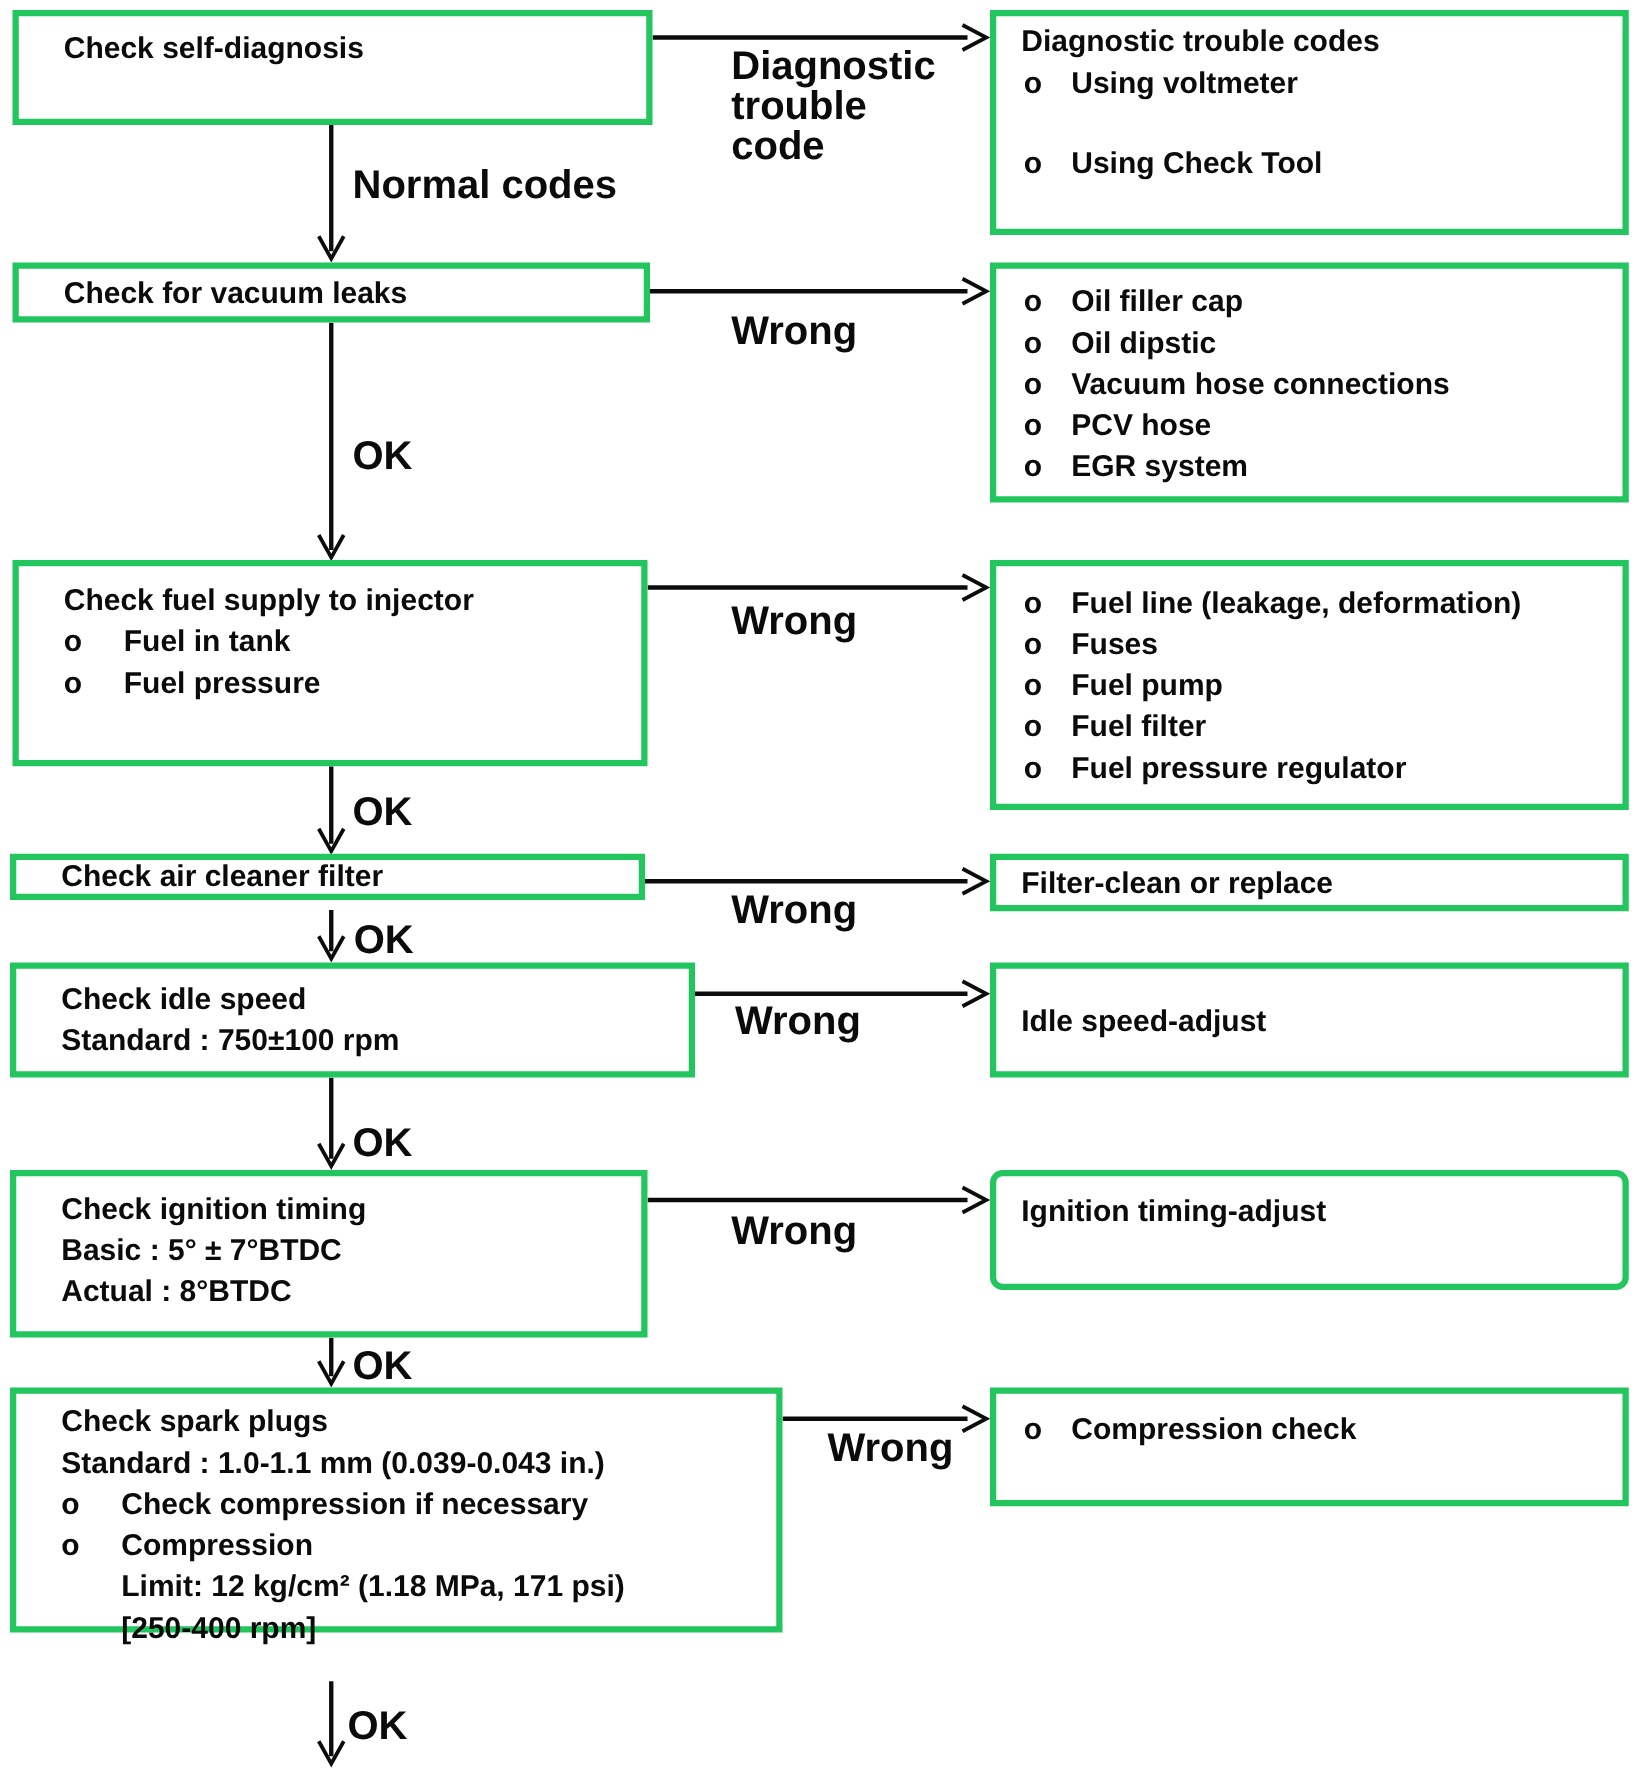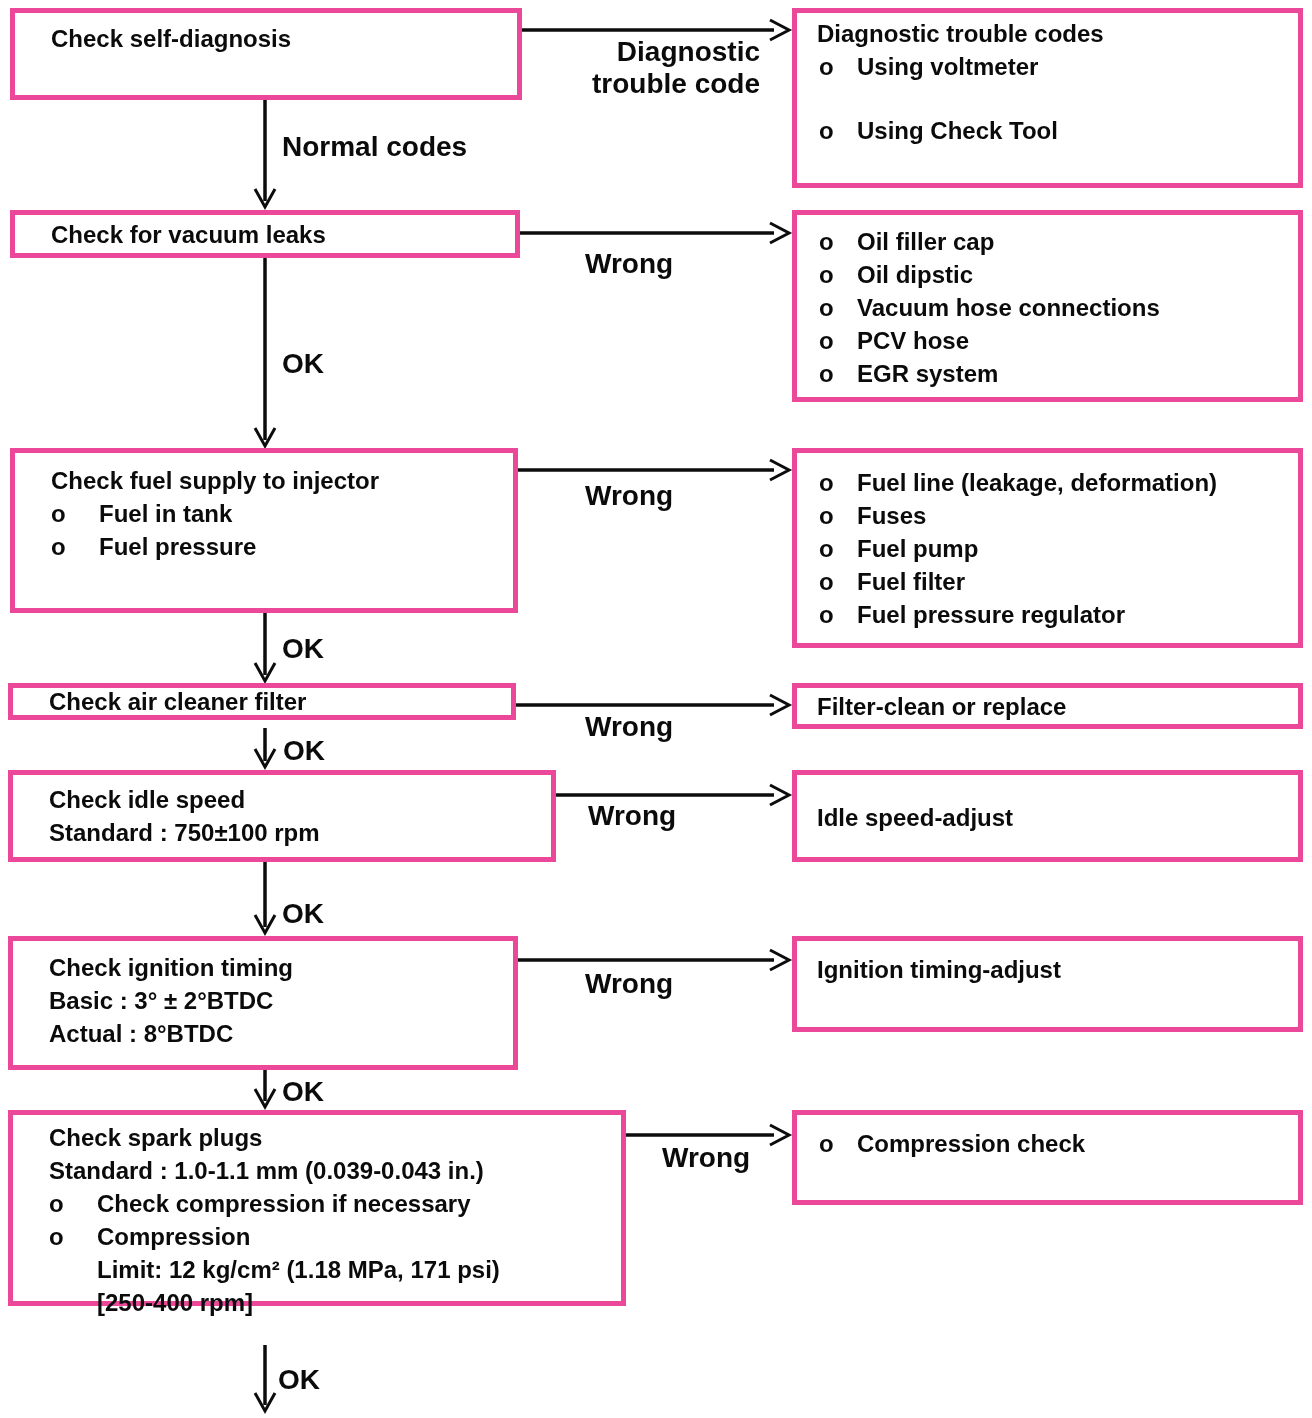--- a/index.html
+++ b/index.html
@@ -7,21 +7,21 @@
     position:relative;
     width:1312px;height:1418px;
     background:#ffffff;
     font-family:"Liberation Sans", sans-serif;
     font-weight:bold;
     color:#0b0b0b;
     overflow:hidden;
   }
   .box{
     position:absolute;
-    border:5px solid #ec4899;
+    border:5px solid #22c55e;
     background:#ffffff;
     box-sizing:border-box;
     font-size:24px;
     line-height:33px;
   }
   .vcenter{display:flex;align-items:center;}
   .title{padding-left:36px;}
   .rtitle{padding-left:20px;}
   .brow{display:flex;align-items:baseline;}
   .bm{display:inline-block;flex:0 0 auto;text-align:left;}
@@ -35,25 +35,25 @@
   .b3{left:8px;top:683px;width:508px;height:37px;}
   .b4{left:8px;top:770px;width:548px;height:92px;padding-top:8px;}
   .b5{left:8px;top:936px;width:510px;height:134px;padding-top:10px;}
   .b6{left:8px;top:1110px;width:618px;height:196px;padding-top:6px;}
   
   .r0{left:792px;top:8px;width:511px;height:180px;padding-top:4px;}
   .r1{left:792px;top:210px;width:511px;height:192px;padding-top:10px;}
   .r2{left:792px;top:448px;width:511px;height:200px;padding-top:13px;}
   .r3{left:792px;top:683px;width:511px;height:46px;}
   .r4{left:792px;top:770px;width:511px;height:92px;padding-top:26px;}
-  .r5{left:792px;top:936px;width:511px;height:96px;padding-top:12px;}
+  .r5{left:792px;top:936px;width:511px;height:96px;padding-top:12px;border-radius:10px;}
   .r6{left:792px;top:1110px;width:511px;height:95px;padding-top:12px;}
   .gap-above{margin-top:31px;}
   
-  .clabel{position:absolute;font-size:28px;line-height:32px;text-align:right;}
+  .clabel{position:absolute;font-size:32px;line-height:32px;}
   .lr0{left:585px;top:36px;width:175px;}
   .lr1{left:585px;top:248px;}
   .lr2{left:585px;top:480px;}
   .lr3{left:585px;top:711px;}
   .lr4{left:588px;top:800px;}
   .lr5{left:585px;top:968px;}
   .lr6{left:662px;top:1142px;}
   .ld0{left:282px;top:131px;}
   .ld1{left:282px;top:348px;}
   .ld2{left:282px;top:633px;}
@@ -151,21 +151,21 @@
     <div class="title">Check air cleaner filter</div>
   </div>
 
   <div class="box lbox b4">
     <div class="title">Check idle speed</div>
     <div class="title">Standard : 750±100 rpm</div>
   </div>
 
   <div class="box lbox b5">
     <div class="title">Check ignition timing</div>
-    <div class="title">Basic : 3° ± 2°BTDC</div>
+    <div class="title">Basic : 5° ± 7°BTDC</div>
     <div class="title">Actual : 8°BTDC</div>
   </div>
 
   <div class="box lbox b6">
     <div class="title">Check spark plugs</div>
     <div class="title">Standard : 1.0-1.1 mm (0.039-0.043 in.)</div>
     <div class="brow">
       <span class="bm">o</span>
       <span class="bt">Check compression if necessary</span>
     </div>

